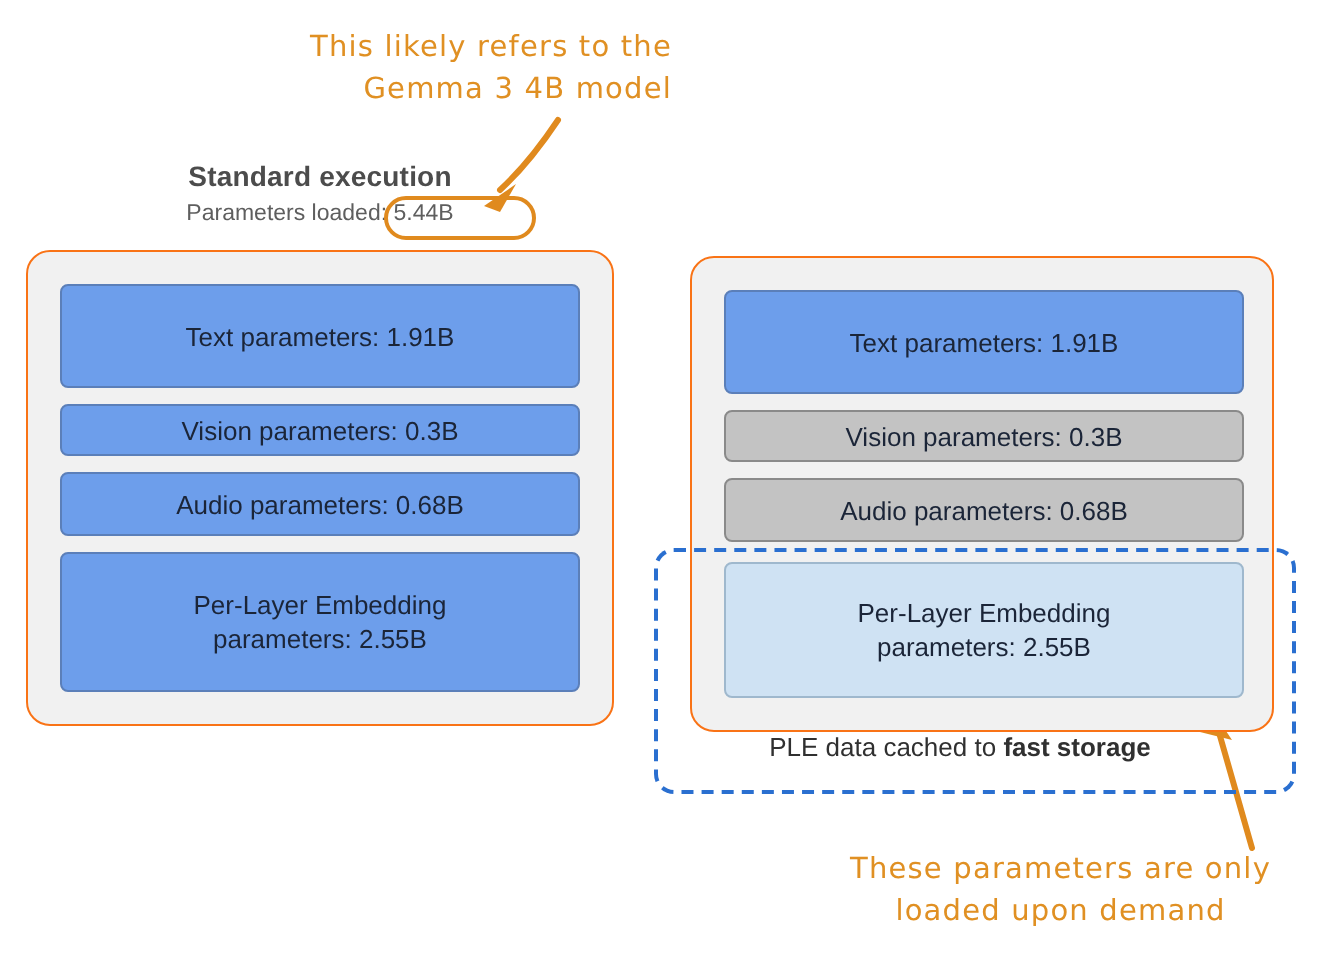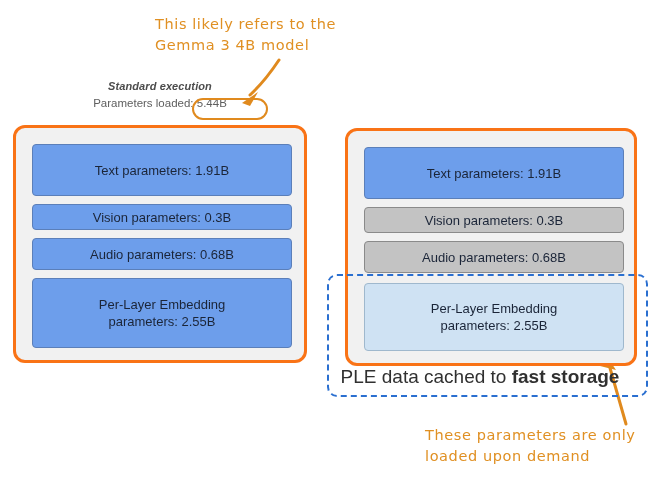--- a/index.html
+++ b/index.html
@@ -13,43 +13,42 @@
   
   .annot{
     position:absolute;
     font-family:"DejaVu Sans","Liberation Sans",sans-serif;
     color:#e09023;
     font-size:14.5px;
     line-height:21px;
     letter-spacing:.6px;
     white-space:pre-line;
   }
-  #annot-top{left:155px;top:14px;}
+  #annot-top{left:155px;top:14px;text-align:right;}
   #annot-bottom{left:425px;top:425px;}
 
   
   .col-head{position:absolute;text-align:center;}
   .col-title{
-    font-size:11px;font-weight:bold;color:#4c4c4c;letter-spacing:.1px;
+    font-size:14px;font-weight:bold;color:#4c4c4c;letter-spacing:.1px;
     white-space:nowrap;
-    font-style:italic;
   }
   .col-sub{
     font-size:11.5px;color:#5e5e5e;margin-top:5px;white-space:nowrap;text-align:center;
   }
   .col-sub b{font-weight:bold;color:#3c3c3c;}
 
   #head-left{left:0px;top:80px;width:320px;}
   #head-right{left:330px;top:80px;width:332px;}
 
   
   .panel{
     position:absolute;
     background:#f1f1f1;
-    border:3px solid #f97316;
+    border:1px solid #f97316;
     border-radius:12px;
     box-sizing:border-box;
   }
   #panel-left{left:13px;top:125px;width:294px;height:238px;}
   #panel-right{left:345px;top:128px;width:292px;height:238px;}
 
   .box{
     position:absolute;
     box-sizing:border-box;
     border-radius:4px;
@@ -77,21 +76,21 @@
 
   
   #cache-region{
     position:absolute;left:327px;top:274px;width:321px;height:123px;
     border:2.5px dashed #2a6fd0;
     border-radius:10px;
     box-sizing:border-box;
   }
   #cache-caption{
     position:absolute;left:330px;top:366px;width:300px;
-    text-align:center;font-size:19px;color:#303030;white-space:nowrap;
+    text-align:center;font-size:13px;color:#303030;white-space:nowrap;
   }
   #cache-caption b{font-weight:bold;}
 
   
   #ellipse-5-44b{
     position:absolute;left:192px;top:98px;width:76px;height:22px;
     border:2px solid #e08a1e;border-radius:11px;box-sizing:border-box;
   }
 
   
@@ -139,16 +138,16 @@
     <div class="box gray" id="r-audio">Audio parameters: 0.68B</div>
     <div class="box lightblue" id="r-ple" style="white-space: pre-line;">Per-Layer Embedding
 parameters: 2.55B</div>
   </div>
 
   <div id="cache-region"></div>
   <div id="cache-caption">
     <span>PLE data cached to </span><b>fast storage</b>
   </div>
 
-  <div class="annot" id="annot-bottom" style="white-space: pre-line;">These parameters are only
+  <div class="annot" id="annot-bottom" style="white-space: pre-line; text-align: center;">These parameters are only
 loaded upon demand</div>
 
 </div>
 
 </body></html>

